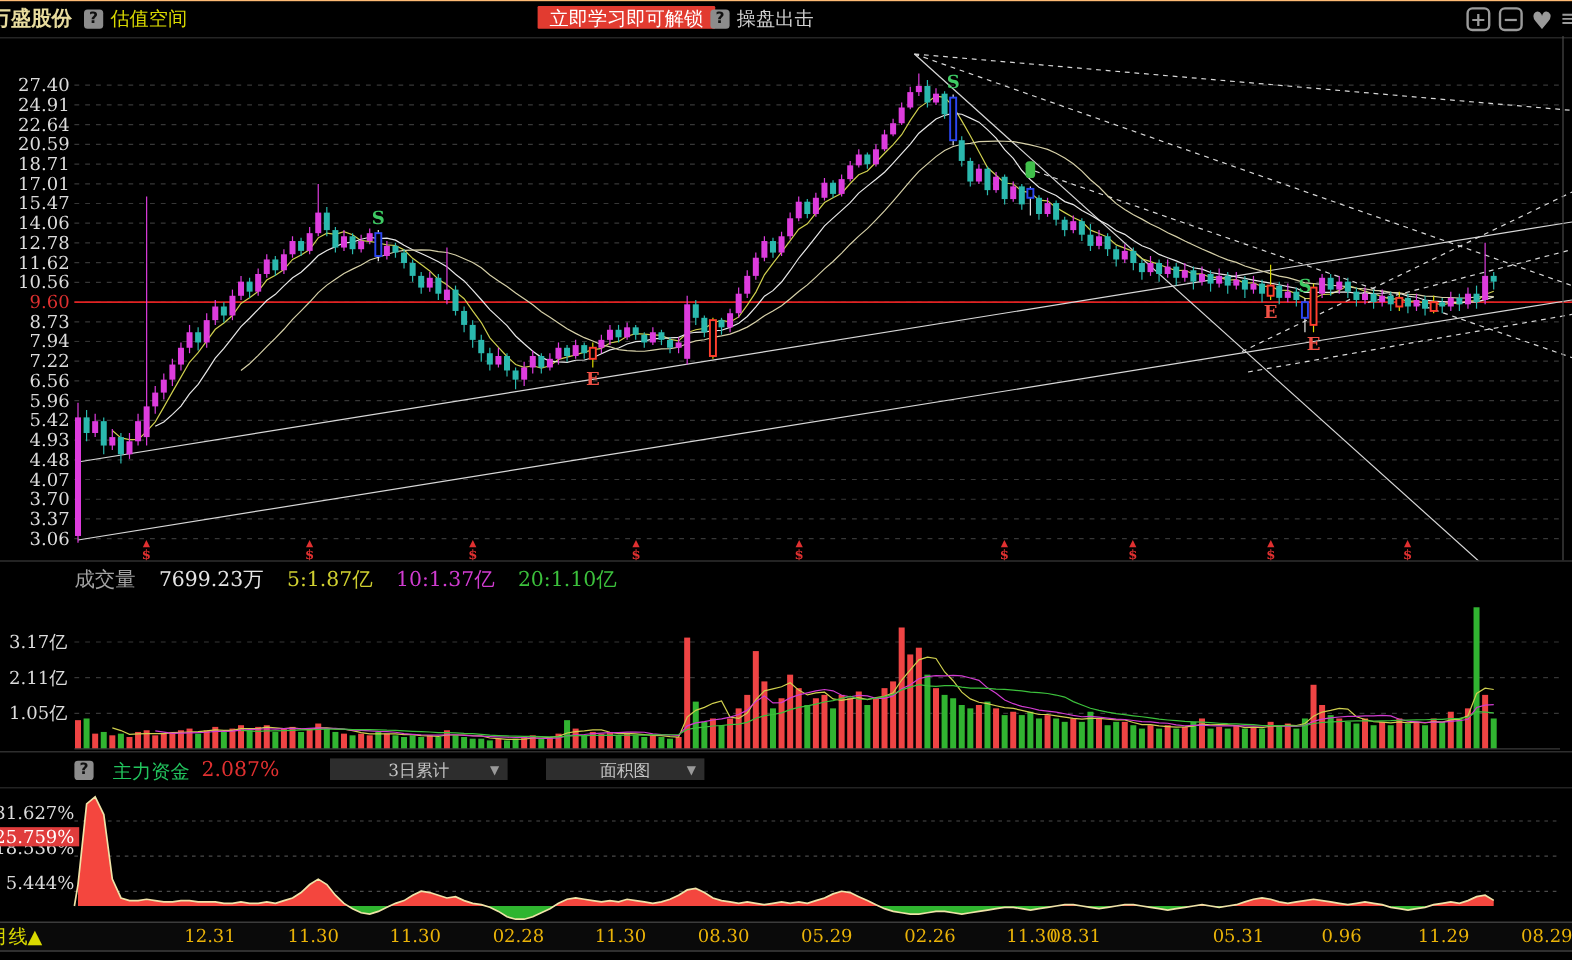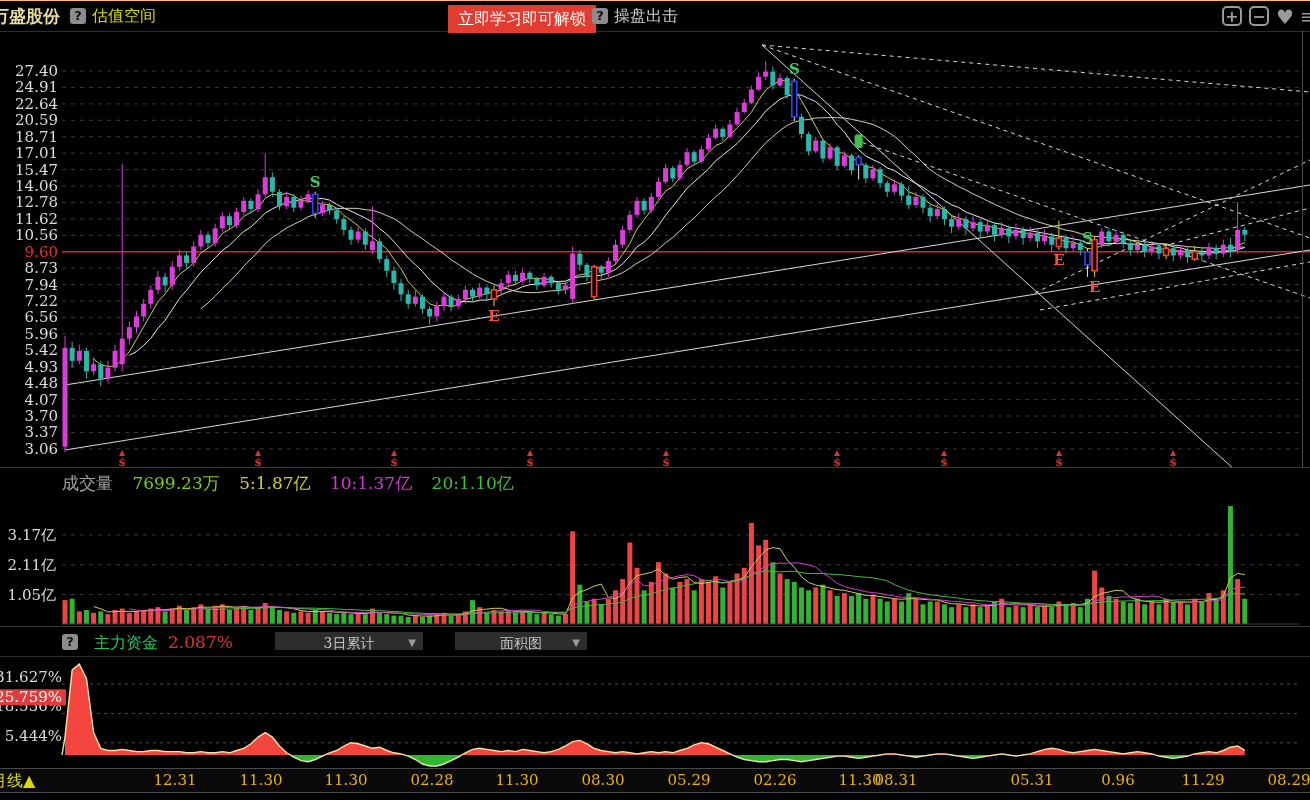--- a/index.html
+++ b/index.html
@@ -8,35 +8,35 @@
   
   .topbar{position:absolute;left:0;top:0;width:1310px;height:30px;background:#000;
           border-top:1px solid #fdba74;border-bottom:1px solid #2e2e2e;}
   .topbar .abs{position:absolute;top:0;height:30px;line-height:30px;white-space:nowrap;}
   .stock-title{left:-8px;color:#e8dc9e;font-size:17px;font-weight:bold;}
   .yellowtxt{color:#d9d900;font-size:16px;}
   .graytxt{color:#cfcfcf;font-size:16px;}
   .helpicon{position:absolute;top:7px;width:16px;height:16px;background:#8c8c8c;border-radius:3px;
             color:#101010;font-size:13px;font-weight:bold;text-align:center;line-height:16px;
             font-family:"DejaVu Sans",sans-serif;}
-  .unlockbtn{position:absolute;left:448px;top:4px;height:28px;line-height:22px;padding:0 10px;
+  .unlockbtn{position:absolute;left:448px;top:4px;height:19px;line-height:22px;padding:0 10px;
              background:#e23b30;color:#fff;font-size:16px;border:none;border-radius:1px;cursor:pointer;
              font-family:"DejaVu Serif",serif;}
   .winicon{position:absolute;top:5px;width:20px;height:20px;border:2px solid #9a9a9a;border-radius:5px;
            color:#9a9a9a;text-align:center;line-height:18px;font-size:16px;font-weight:bold;
            font-family:"DejaVu Sans",sans-serif;box-sizing:border-box;}
   .hearticon{position:absolute;top:4px;color:#9a9a9a;font-size:20px;font-family:"DejaVu Sans",sans-serif;}
   .menuicon{position:absolute;top:4px;color:#9a9a9a;font-size:19px;font-family:"DejaVu Sans",sans-serif;}
   
   .sep{position:absolute;left:0;width:1310px;height:1px;background:#3a3a3a;}
   svg.pane{position:absolute;left:0;display:block;}
   
   .volhead{position:absolute;left:62px;top:468px;height:30px;line-height:30px;font-size:17px;white-space:nowrap;}
   .volhead span{margin-right:14px;}
-  .v-name{color:#a3a3a3;} .v-val{color:#84cc16;} .v-ma5{color:#cfcf30;} .v-ma10{color:#d13cd1;} .v-ma20{color:#3cc13c;}
+  .v-name{color:#a3a3a3;} .v-val{color:#e5e5e5;} .v-ma5{color:#cfcf30;} .v-ma10{color:#d13cd1;} .v-ma20{color:#3cc13c;}
   
   .fundhead{position:absolute;left:0;top:629px;height:27px;line-height:27px;font-size:16px;white-space:nowrap;}
   .f-name{position:absolute;left:94px;color:#22c55e;text-align:center;}
   .f-val{position:absolute;left:168px;color:#e03030;font-size:17px;}
   .dropdown{position:absolute;top:3px;height:18px;line-height:22px;background:#2d2d2d;color:#c3c3c3;
             font-size:14px;padding:0 8px;cursor:pointer;text-align:center;}
   .dropdown .caret{position:absolute;right:7px;top:0;color:#9a9a9a;font-size:10px;font-family:"DejaVu Sans",sans-serif;}
   .dd-period{left:275px;width:132px;} .dd-type{left:455px;width:116px;}
   
   .dateaxis{position:absolute;left:0;top:768px;width:1310px;height:23px;background:#0a0a0a;

